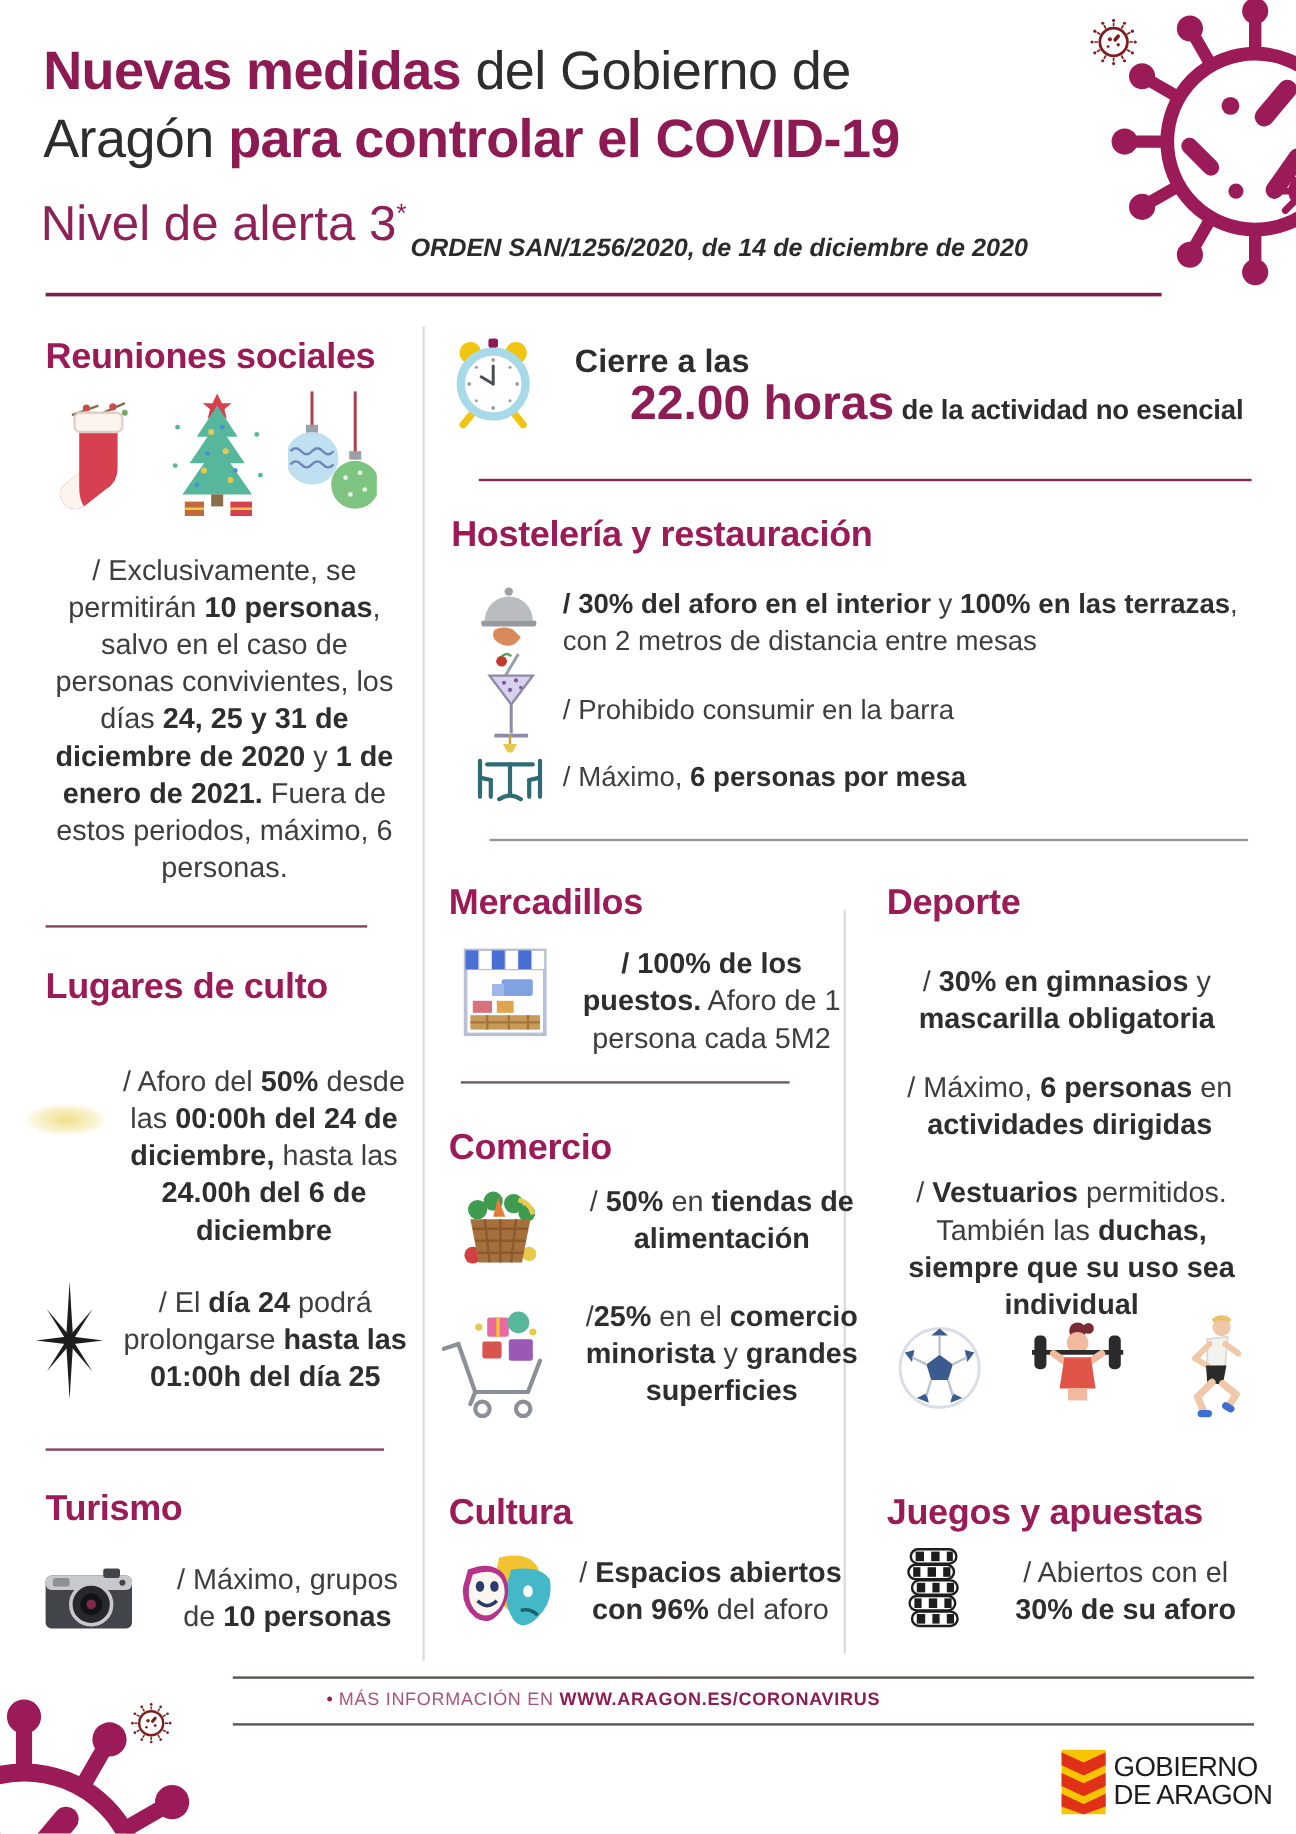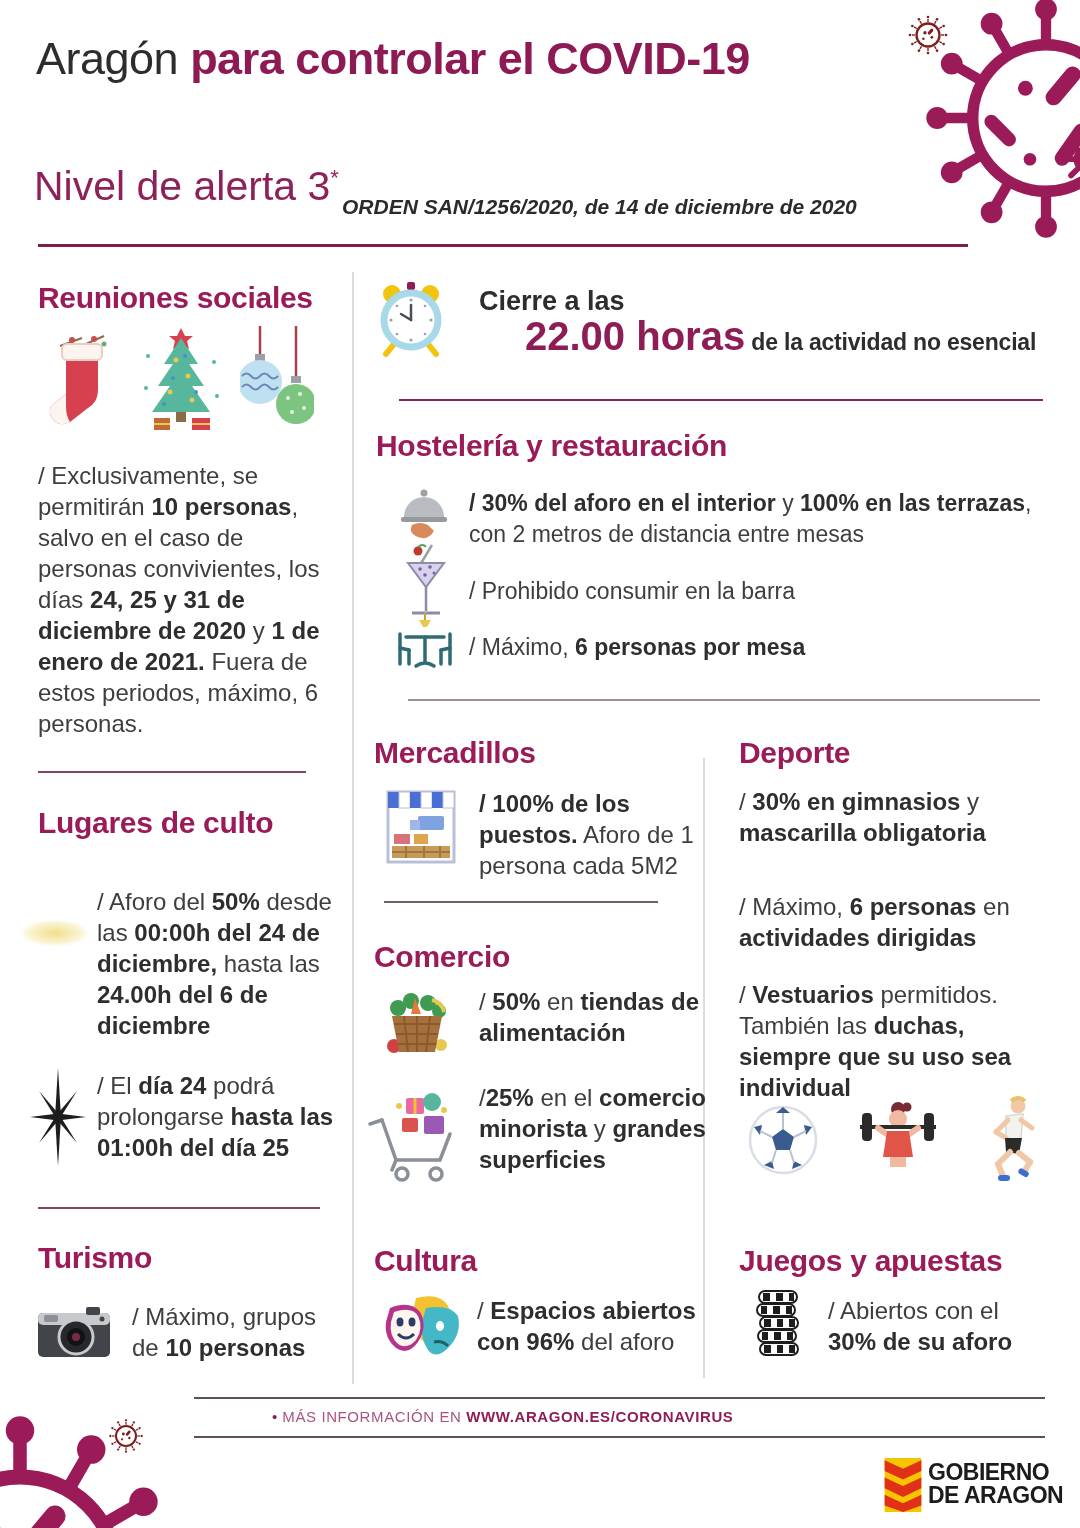--- a/index.html
+++ b/index.html
@@ -1,36 +1,36 @@
 <!DOCTYPE html>
 <html><head>
 <meta charset="utf-8">
 <style>
   html,body{margin:0;padding:0;}
   body{width:1080px;height:1528px;position:relative;overflow:hidden;background:#ffffff;
        font-family:"Liberation Sans",sans-serif;color:#3e3e3e;}
   .abs{position:absolute;}
   .h2{font-size:30px;font-weight:800;color:#9b1b59;letter-spacing:-0.3px;}
-  .t24{font-size:24px;line-height:31px;color:#3e3e3e;}
+  .t24{font-size:24px;line-height:31px;color:#3e3e3e;text-align:center;}
   .t23{font-size:23px;line-height:31px;color:#3e3e3e;}
   .seg-b{font-weight:700;color:#2e2e2e;}
   .hr{position:absolute;height:2px;background:#84465f;}
   .vr{position:absolute;width:2px;background:#dcdcdc;}
   .title{font-size:45px;line-height:57px;letter-spacing:-0.5px;}
   .title .bold{font-weight:800;color:#8d1a52;}
   .title .reg{font-weight:400;color:#2d2d2d;}
   .alert{font-size:41px;font-weight:400;color:#8e2158;}
   .alert sup{font-size:22px;}
   .order{font-size:21px;font-weight:600;font-style:italic;color:#2b2b2b;}
   .closure-intro{font-size:27px;font-weight:700;color:#2d2d2d;}
   .closure-time{font-size:40px;font-weight:800;color:#8e1d56;}
   .closure-rest{font-size:23px;font-weight:700;color:#2d2d2d;letter-spacing:-0.2px;}
   .footer-label{font-size:15px;font-weight:400;color:#a85480;letter-spacing:0.6px;}
   .footer-url{font-size:15px;font-weight:700;color:#8e1d56;letter-spacing:0.6px;}
-  .logo-text{font-size:23px;line-height:23px;font-weight:700;color:#1c1c1c;letter-spacing:-0.5px;}
+  .logo-text{font-size:23px;line-height:23px;font-weight:400;color:#1c1c1c;letter-spacing:-0.5px;}
 </style>
 </head>
 <body>
 
 <svg width="0" height="0" style="position:absolute" aria-hidden="true">
   <defs>
     <g id="sym-big-virus">
       <g stroke="#9b1b59" stroke-width="9" stroke-linecap="round">
         <line x1="174" y1="110" x2="196" y2="110"></line>
           <line x1="165.4" y1="142" x2="184.5" y2="153"></line>
@@ -119,20 +119,21 @@
 </svg>
 
 <svg class="abs" style="left:905px;top:12px" width="46" height="46" viewBox="0 0 60 60">
     <use href="#sym-small-virus"></use>
   </svg>
 <svg class="abs" style="left:920px;top:-8px" width="252" height="252" viewBox="0 0 220 220">
     <use href="#sym-big-virus"></use>
   </svg>
 
 <div class="abs title" style="left:36px;top:30px;width:850px;">
+  <div><span class="bold">Nuevas medidas</span><span class="reg"> del Gobierno de</span></div>
   <div><span class="reg">Aragón </span><span class="bold">para controlar el COVID-19</span></div>
 </div>
 
 <div class="abs alert" style="left:34px;top:163px;">
   <span>Nivel de alerta 3</span><sup>*</sup>
 </div>
 <div class="abs order" style="left:342px;top:195px;">ORDEN SAN/1256/2020, de 14 de diciembre de 2020</div>
 
 <div class="hr" style="left:38px;top:244px;width:930px;height:3px;background:#7c1d4e;"></div>
 
@@ -370,21 +371,21 @@
     <line x1="4" y1="40" x2="16" y2="36"></line>
     <path d="M16 36 L30 76 L74 76 L84 50"></path>
     <line x1="30" y1="76" x2="26" y2="86"></line>
   </g>
   <circle cx="36" cy="90" r="6" fill="none" stroke="#8a8f98" stroke-width="3.5"></circle>
   <circle cx="70" cy="90" r="6" fill="none" stroke="#8a8f98" stroke-width="3.5"></circle>
 </svg>
 <div class="abs t24" style="left:479px;top:1082px;width:245px;"><span>/</span><span class="seg-b">25%</span><span> en el </span><span class="seg-b">comercio minorista</span><span> y </span><span class="seg-b">grandes superficies</span></div>
 
 <div class="abs h2" style="left:739px;top:736px;">Deporte</div>
-<div class="abs t24" style="left:739px;top:786px;width:300px;"><span>/ </span><span class="seg-b">30% en gimnasios</span><span> y </span><span class="seg-b">mascarilla obligatoria</span></div>
+<div class="abs t24" style="left:739px;top:803px;width:300px;"><span>/ </span><span class="seg-b">30% en gimnasios</span><span> y </span><span class="seg-b">mascarilla obligatoria</span></div>
 <div class="abs t24" style="left:739px;top:891px;width:305px;"><span>/ Máximo, </span><span class="seg-b">6 personas</span><span> en </span><span class="seg-b">actividades dirigidas</span></div>
 <div class="abs t24" style="left:739px;top:979px;width:308px;"><span>/ </span><span class="seg-b">Vestuarios</span><span> permitidos. También las </span><span class="seg-b">duchas, siempre que su uso sea individual</span></div>
 
 <div class="abs" style="left:746px;top:1096px;width:296px;height:88px;display:flex;justify-content:space-between;align-items:center;">
   <svg width="74" height="74" viewBox="0 0 74 74">
     <circle cx="37" cy="37" r="33" fill="#ffffff" stroke="#d8dde6" stroke-width="2.5"></circle>
     <g fill="#3b5b8f">
       <polygon points="37,26 48,34 44,47 30,47 26,34"></polygon>
       <polygon points="37,4 44,10 30,10"></polygon>
       <polygon points="8,24 16,22 14,32"></polygon>

